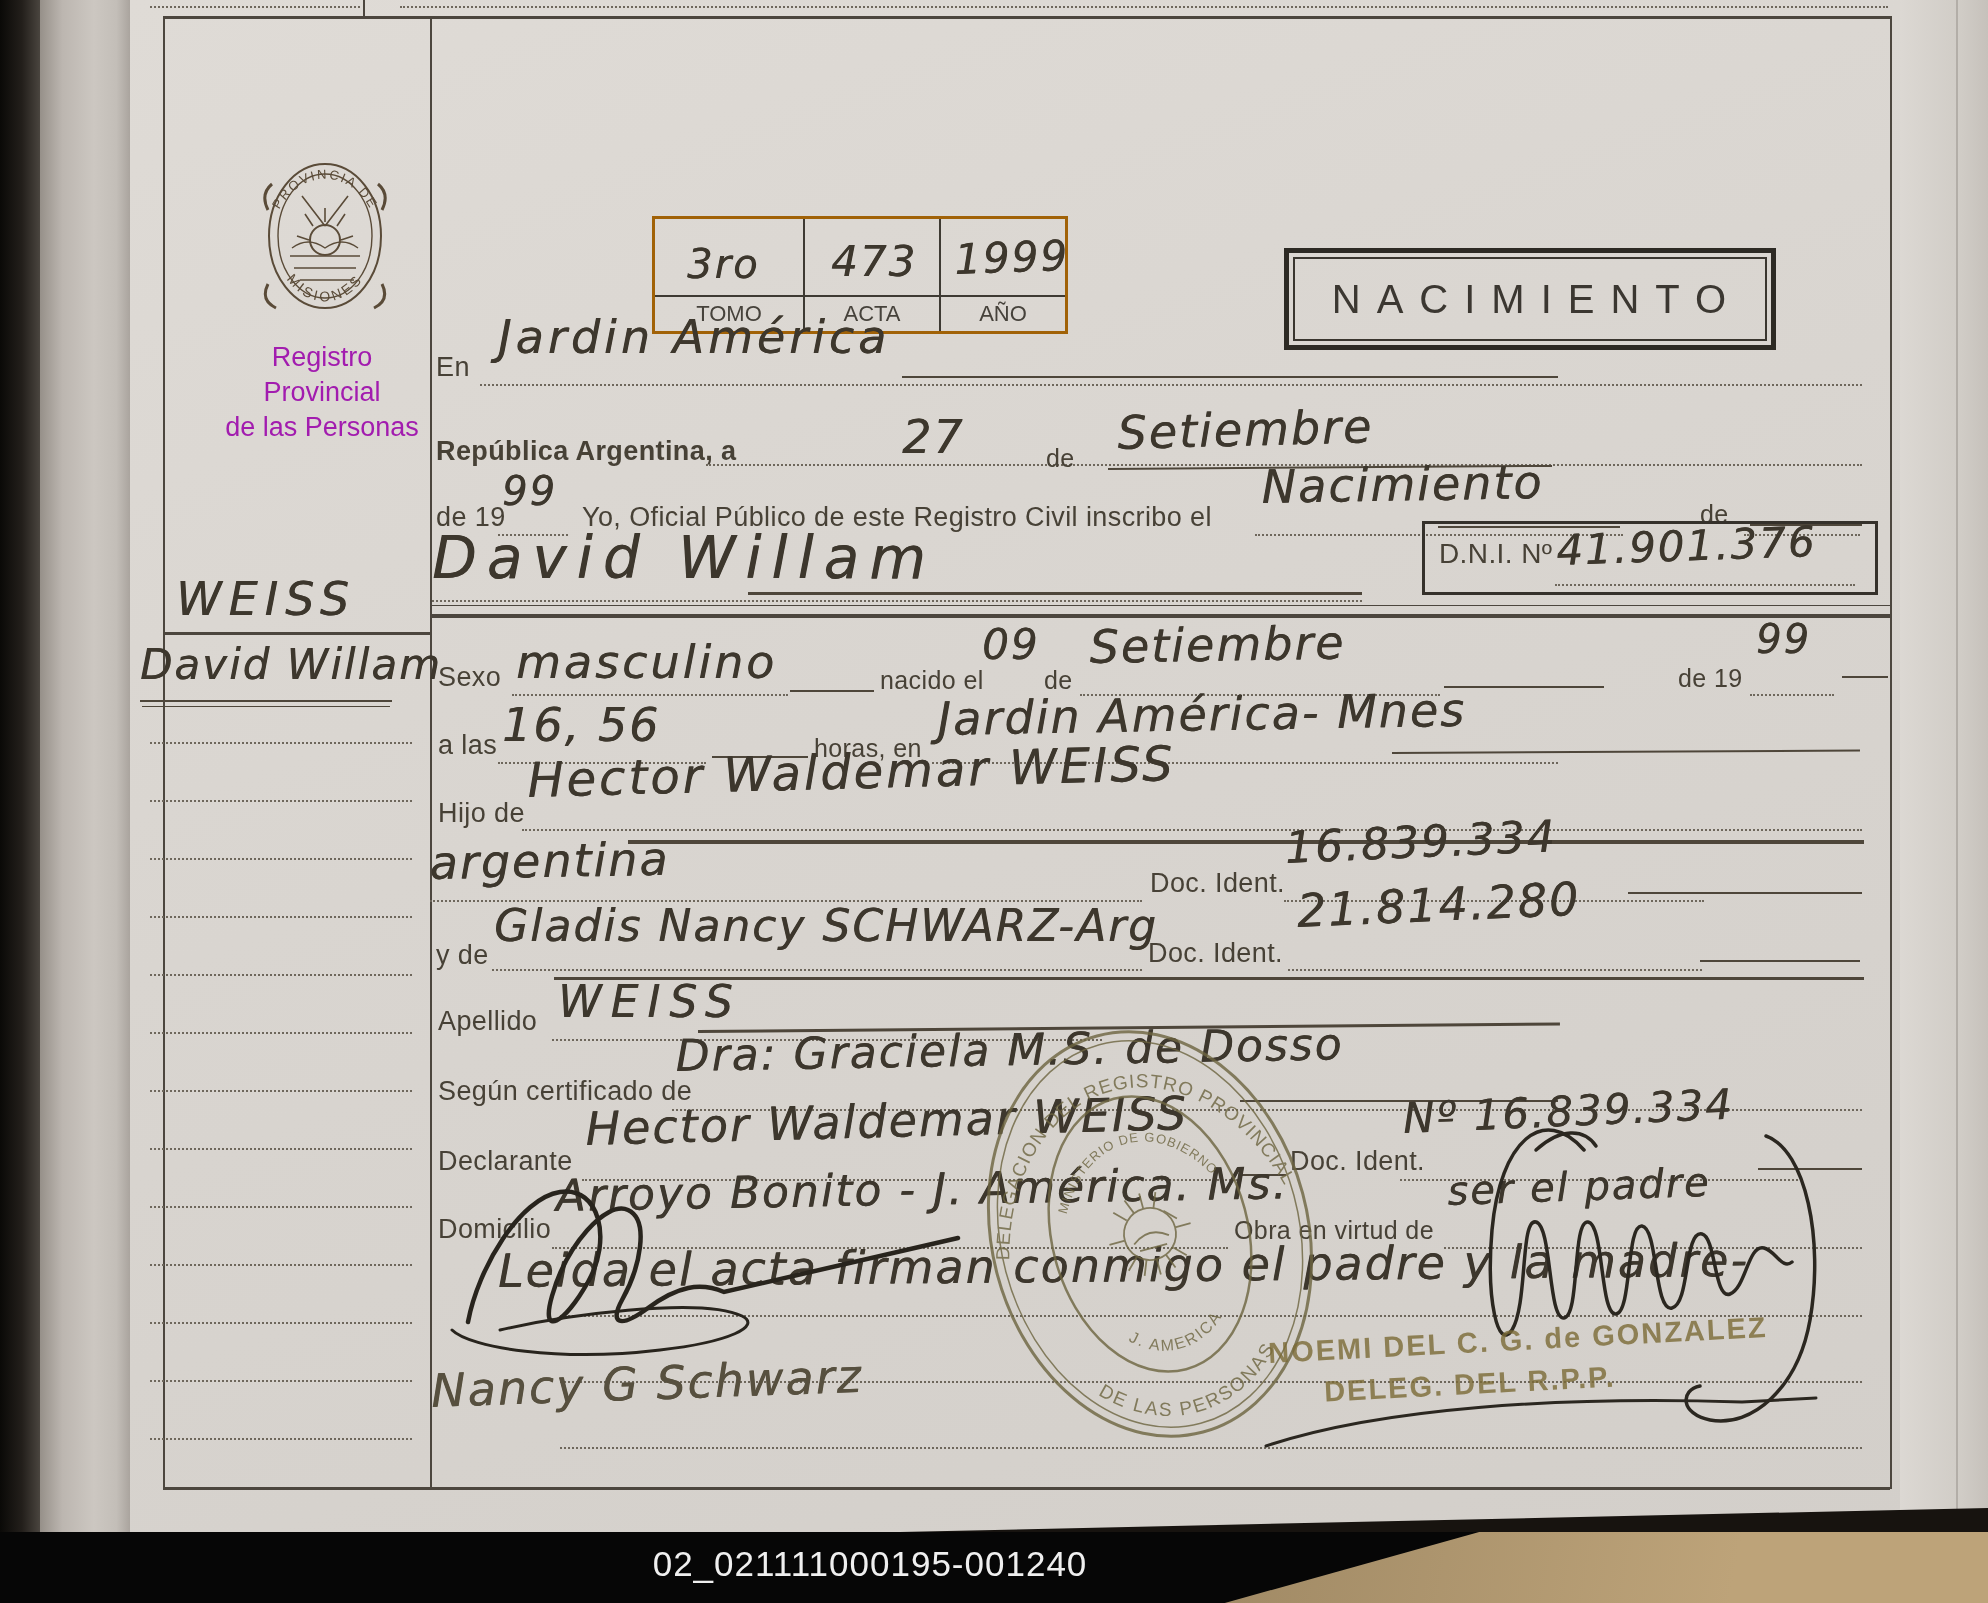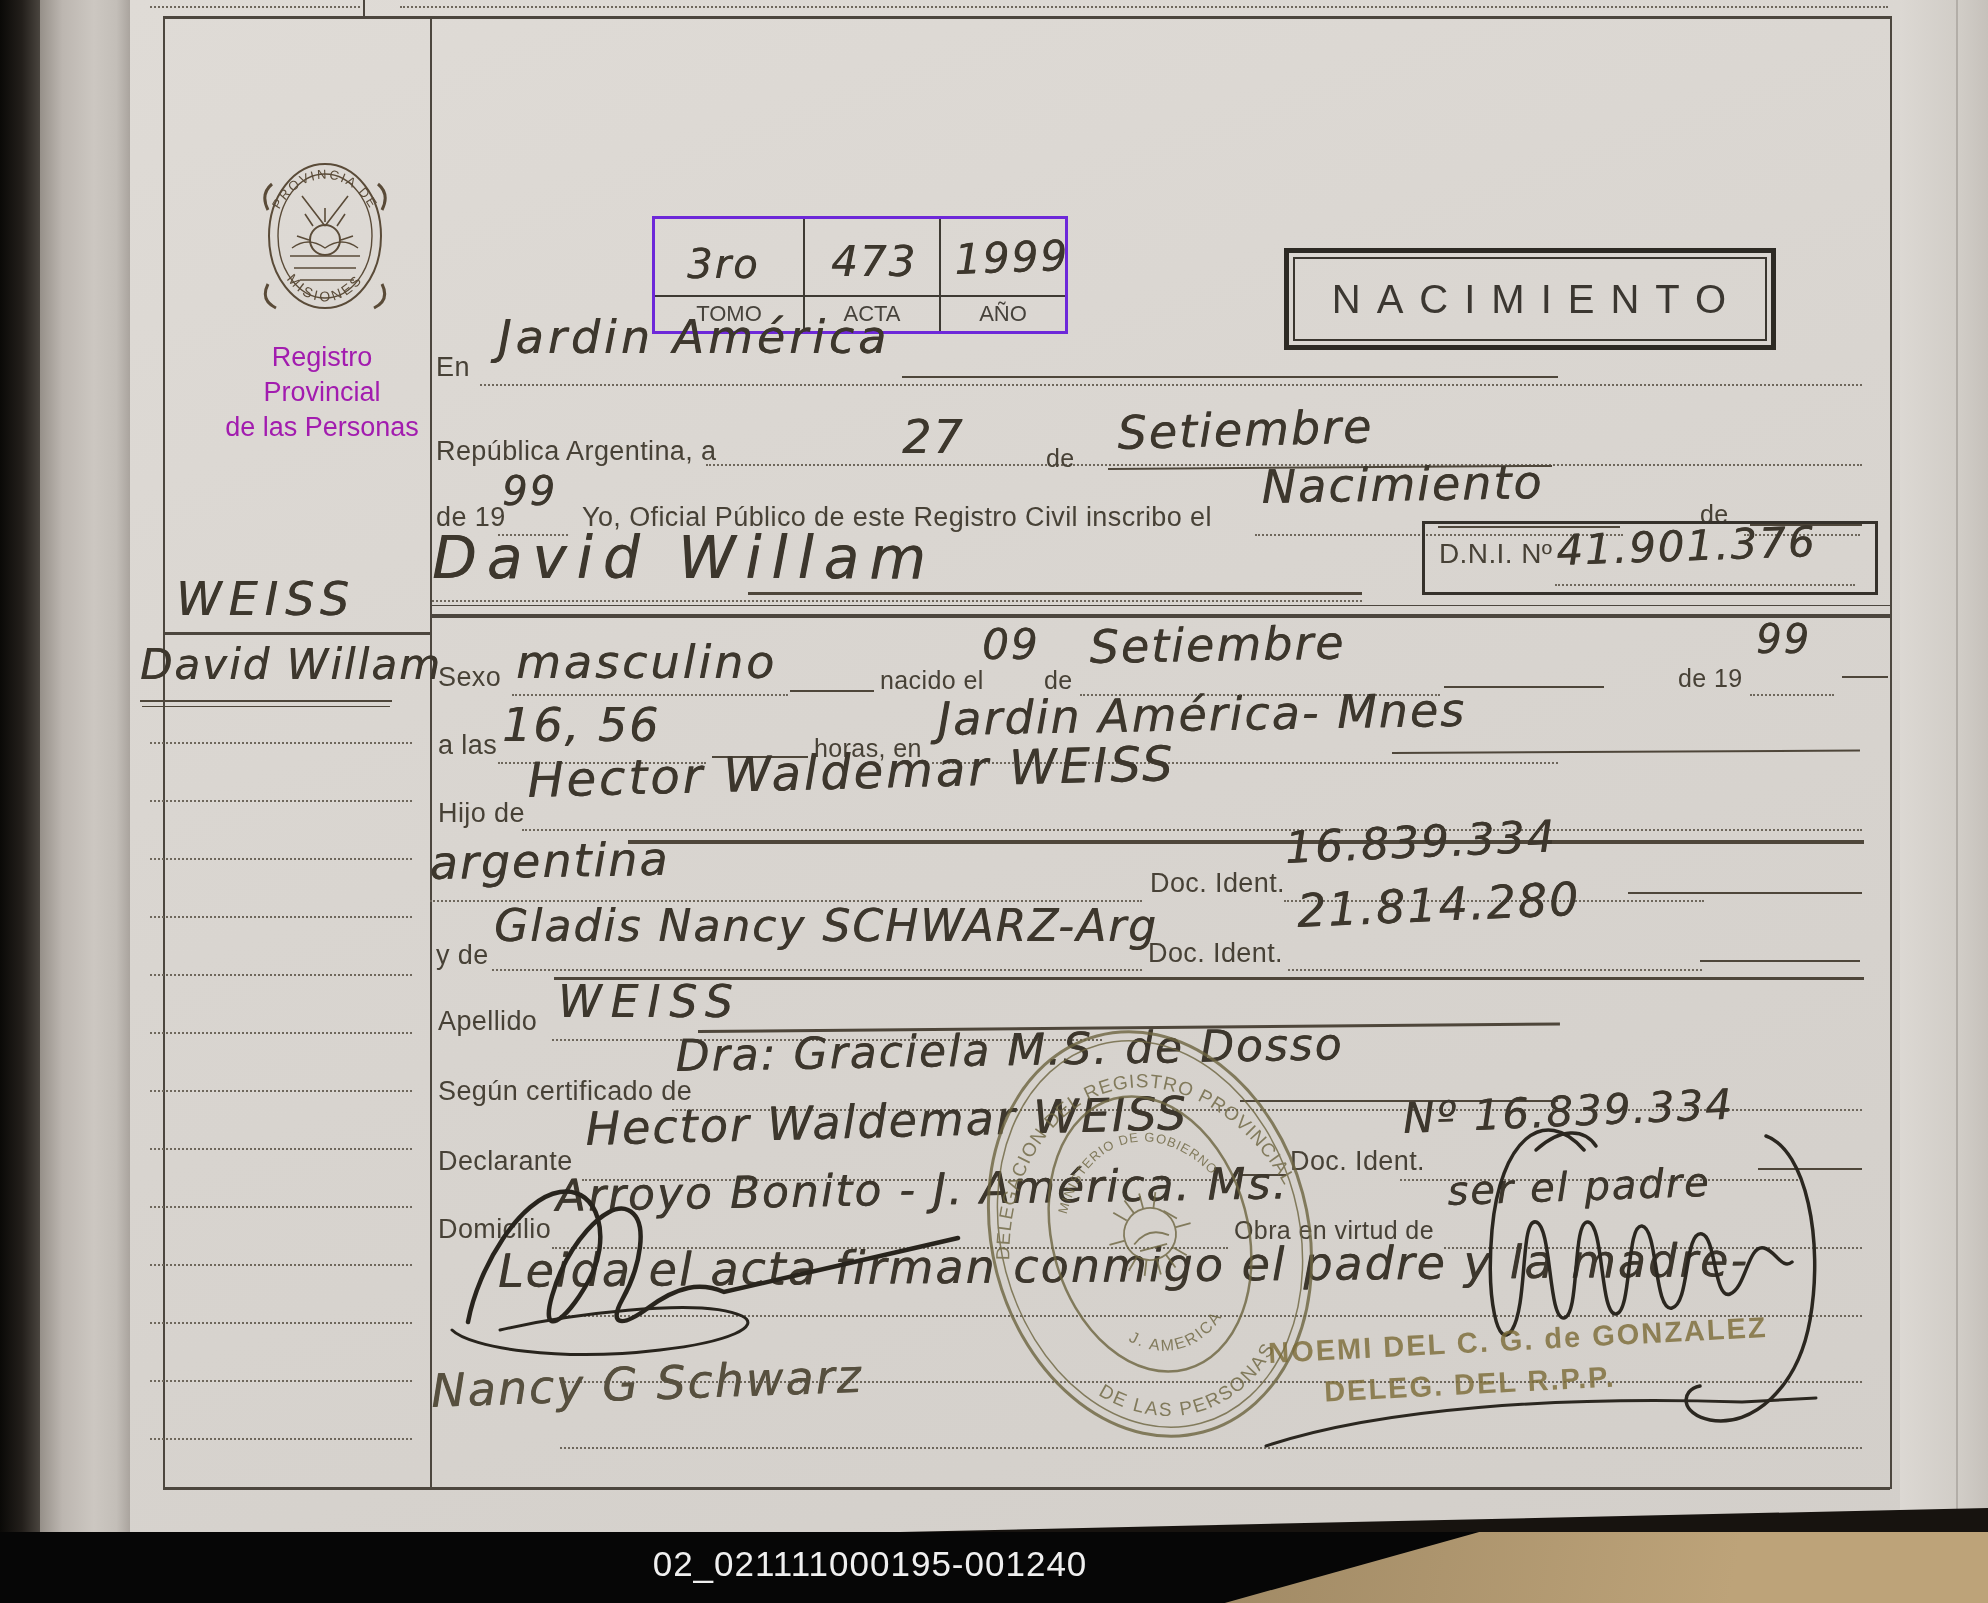--- a/index.html
+++ b/index.html
@@ -87,21 +87,21 @@
     </text>
     <text font-size="14" font-family="Liberation Sans,sans-serif" fill="#5a4b38" letter-spacing="3">
       <textPath href="#seal-bot-arc" startOffset="50%" text-anchor="middle">MISIONES</textPath>
     </text>
   </svg>
   <div class="abs" style="left:212px;top:340px;width:220px;text-align:center;font-size:27px;line-height:1.3;color:#a21caf;">
     <div>Registro Provincial</div>
     <div>de las Personas</div>
   </div>
 
-  <div class="abs" style="left:652px;top:216px;width:416px;height:118px;border:3px solid #6d28d9;box-sizing:border-box;">
+  <div class="abs" style="left:652px;top:216px;width:416px;height:118px;border:3px solid #a16207;box-sizing:border-box;">
     <div class="abs" style="left:148px;top:0;width:2px;height:100%;background:#3e3a33;"></div>
     <div class="abs" style="left:284px;top:0;width:2px;height:100%;background:#3e3a33;"></div>
     <div class="abs" style="left:0;top:76px;width:100%;height:2px;background:#3e3a33;"></div>
     <div class="hw" style="left:32px;top:22px;font-size:40px;">3ro</div>
     <div class="hw" style="left:176px;top:18px;font-size:42px;">473</div>
     <div class="hw" style="left:300px;top:16px;font-size:42px;transform:rotate(-2deg);">1999</div>
     <div class="abs cell-lab" style="left:0;top:82px;width:148px;">TOMO</div>
     <div class="abs cell-lab" style="left:150px;top:82px;width:134px;">ACTA</div>
     <div class="abs cell-lab" style="left:286px;top:82px;width:124px;">AÑO</div>
   </div>
@@ -128,21 +128,21 @@
   <div class="dot" style="left:150px;top:1264px;width:262px;"></div>
   <div class="dot" style="left:150px;top:1322px;width:262px;"></div>
   <div class="dot" style="left:150px;top:1380px;width:262px;"></div>
   <div class="dot" style="left:150px;top:1438px;width:262px;"></div>
 
   <div class="lab" style="left:436px;top:352px;">En</div>
   <div class="hw" style="left:498px;top:310px;font-size:46px;letter-spacing:4px;">Jardin América</div>
   <div class="dot" style="left:480px;top:384px;width:1382px;"></div>
   <div class="ink" style="left:902px;top:376px;width:656px;"></div>
 
-  <div class="lab" style="left:436px;top:436px;">República Argentina, a</div>
+  <div class="lab" style="left:436px;top:436px;font-weight:bold;">República Argentina, a</div>
   <div class="dot" style="left:706px;top:464px;width:1156px;"></div>
   <div class="hw" style="left:902px;top:410px;font-size:46px;">27</div>
   <div class="lab sm" style="left:1046px;top:444px;">de</div>
   <div class="hw" style="left:1118px;top:406px;font-size:46px;transform:rotate(-1.5deg);">Setiembre</div>
   <div class="ink" style="left:1108px;top:468px;width:444px;transform:rotate(-.4deg);"></div>
 
   <div class="lab" style="left:436px;top:502px;">de 19</div>
   <div class="hw" style="left:502px;top:468px;font-size:40px;">99</div>
   <div class="dot" style="left:498px;top:534px;width:70px;"></div>
   <div class="lab" style="left:582px;top:502px;">Yo, Oficial Público de este Registro Civil inscribo el</div>

